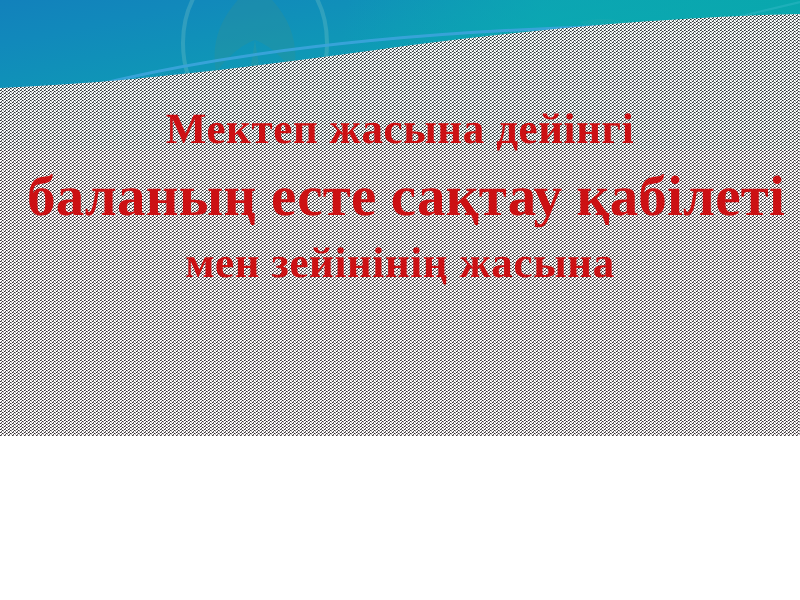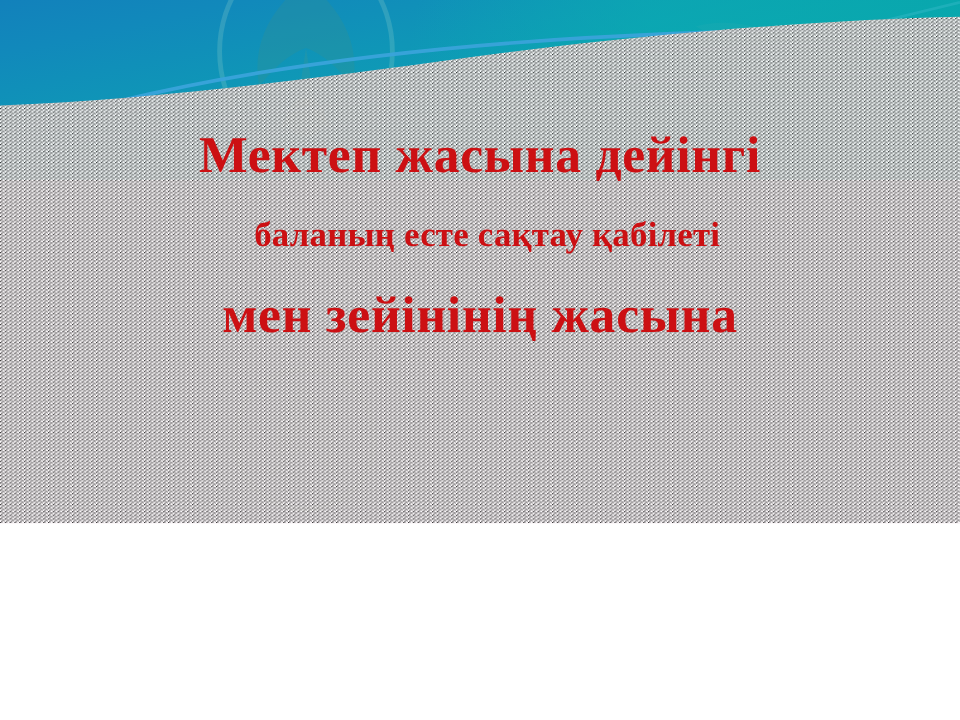--- a/index.html
+++ b/index.html
@@ -125,21 +125,21 @@
     color: #cc1013;
     font-family: "Liberation Serif", "DejaVu Serif", serif;
     font-weight: bold;
     font-size: 43px;
     line-height: 67px;
     letter-spacing: 0.6px;
     white-space: nowrap;
     text-rendering: geometricPrecision;
   }
   .title-line.l2 {
-    font-size: 29px;
+    font-size: 57px;
     letter-spacing: 0.2px;
     margin-left: 12px;
   }
 </style>
 </head>
 <body>
 
 <div id="slide">
 
   <div class="header-band"></div>

